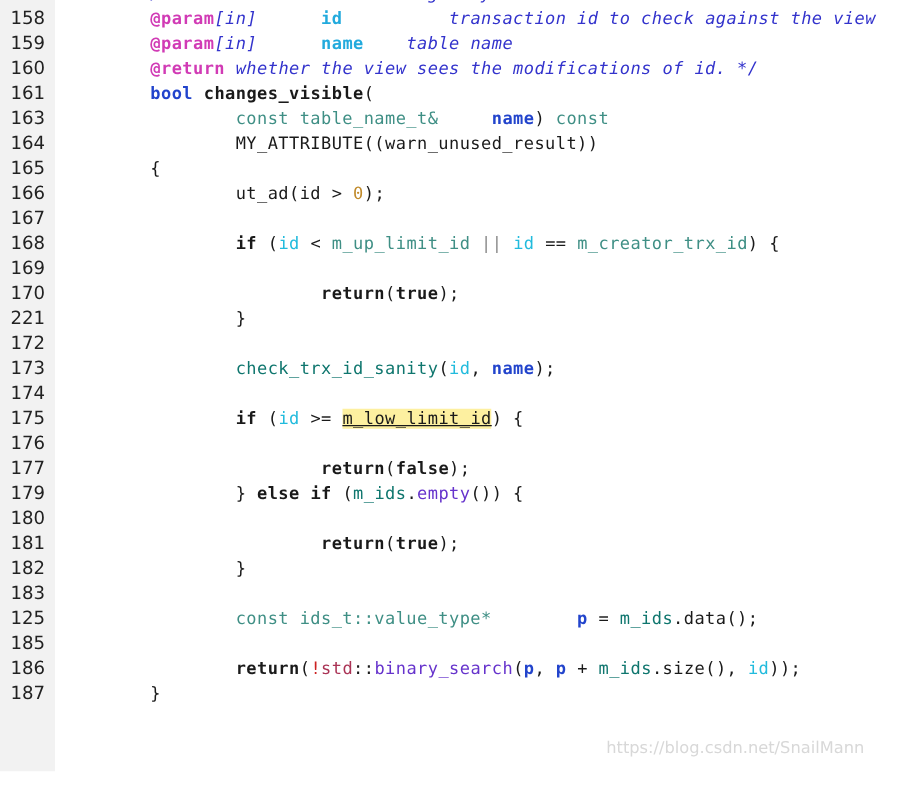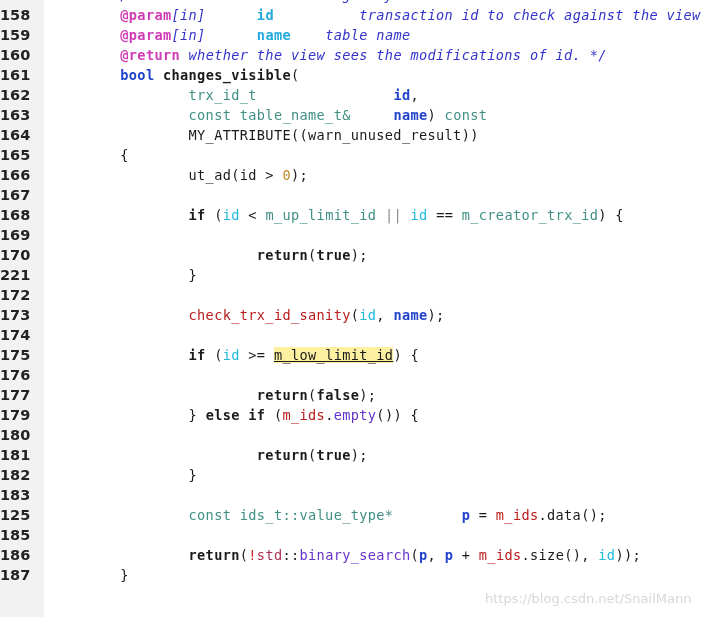--- a/index.html
+++ b/index.html
@@ -44,29 +44,28 @@
     align-items: baseline;
     height: 20px;
     line-height: 20px;
     white-space: pre;
   }
 
   .lineno {
     flex: 0 0 44px;
     width: 44px;
     box-sizing: border-box;
-    text-align: left;
+    text-align: right;
     padding-right: 8px;
     color: #222222;
     font-size: 14.5px;
     font-family: "DejaVu Sans", "Liberation Sans", sans-serif;
     letter-spacing: 0px;
     -webkit-user-select: none;
     user-select: none;
-    font-weight: bold;
   }
 
   .linetext {
     flex: 1 1 auto;
     padding-left: 8px;
     font-size: 13.6px;
     font-family: "DejaVu Sans Mono", "Liberation Mono", monospace;
     letter-spacing: 0.35px;
     color: #1a1a1a;
     white-space: pre;
@@ -81,21 +80,21 @@
   .t-kw        { color: #1a1a1a; font-weight: bold; }           
   .t-kw-blue   { color: #2244cc; font-weight: bold; }           
   .t-fn        { color: #1a1a1a; font-weight: bold; }           
   .t-type      { color: #3f8f85; }                              
   .t-param     { color: #2244cc; font-weight: bold; }           
   .t-plain     { color: #1a1a1a; }                              
   .t-member    { color: #3f8f85; }                              
   .t-id        { color: #22bbdd; }                              
   .t-num       { color: #c08a2a; }                              
   .t-op        { color: #8a8a8a; }                              
-  .t-call      { color: #b91c1c; }                              
+  .t-call      { color: #0f766e; }                              
   .t-method    { color: #6633cc; }                              
   .t-ns        { color: #aa3355; }                              
   .t-bang      { color: #cc2222; }                              
 
   
   .hl {
     background: #fdf0a0;
     text-decoration: underline;
     color: #1a1a1a;
     margin-top: 44px;
@@ -142,24 +141,20 @@
     <div class="code-line">
       <span class="lineno">160</span>
       <span class="linetext"><span class="t-plain">        </span><span class="t-cmt-tag">@return</span><span class="t-cmt"> whether the view sees the modifications of id. */</span></span>
     </div>
 
     <div class="code-line">
       <span class="lineno">161</span>
       <span class="linetext"><span class="t-plain">        </span><span class="t-kw-blue">bool</span><span class="t-plain"> </span><span class="t-fn">changes_visible</span><span class="t-plain">(</span></span>
     </div>
 
-    <div class="code-line">
-      <span class="lineno">162</span>
-      <span class="linetext"><span class="t-plain">                </span><span class="t-type">trx_id_t</span><span class="t-plain">                </span><span class="t-param">id</span><span class="t-plain">,</span></span>
-    </div>
 
     <div class="code-line">
       <span class="lineno">163</span>
       <span class="linetext"><span class="t-plain">                </span><span class="t-type">const table_name_t&amp;</span><span class="t-plain">     </span><span class="t-param">name</span><span class="t-plain">) </span><span class="t-type">const</span></span>
     </div>
 
     <div class="code-line">
       <span class="lineno">164</span>
       <span class="linetext"><span class="t-plain">                MY_ATTRIBUTE((warn_unused_result))</span></span>
     </div>

